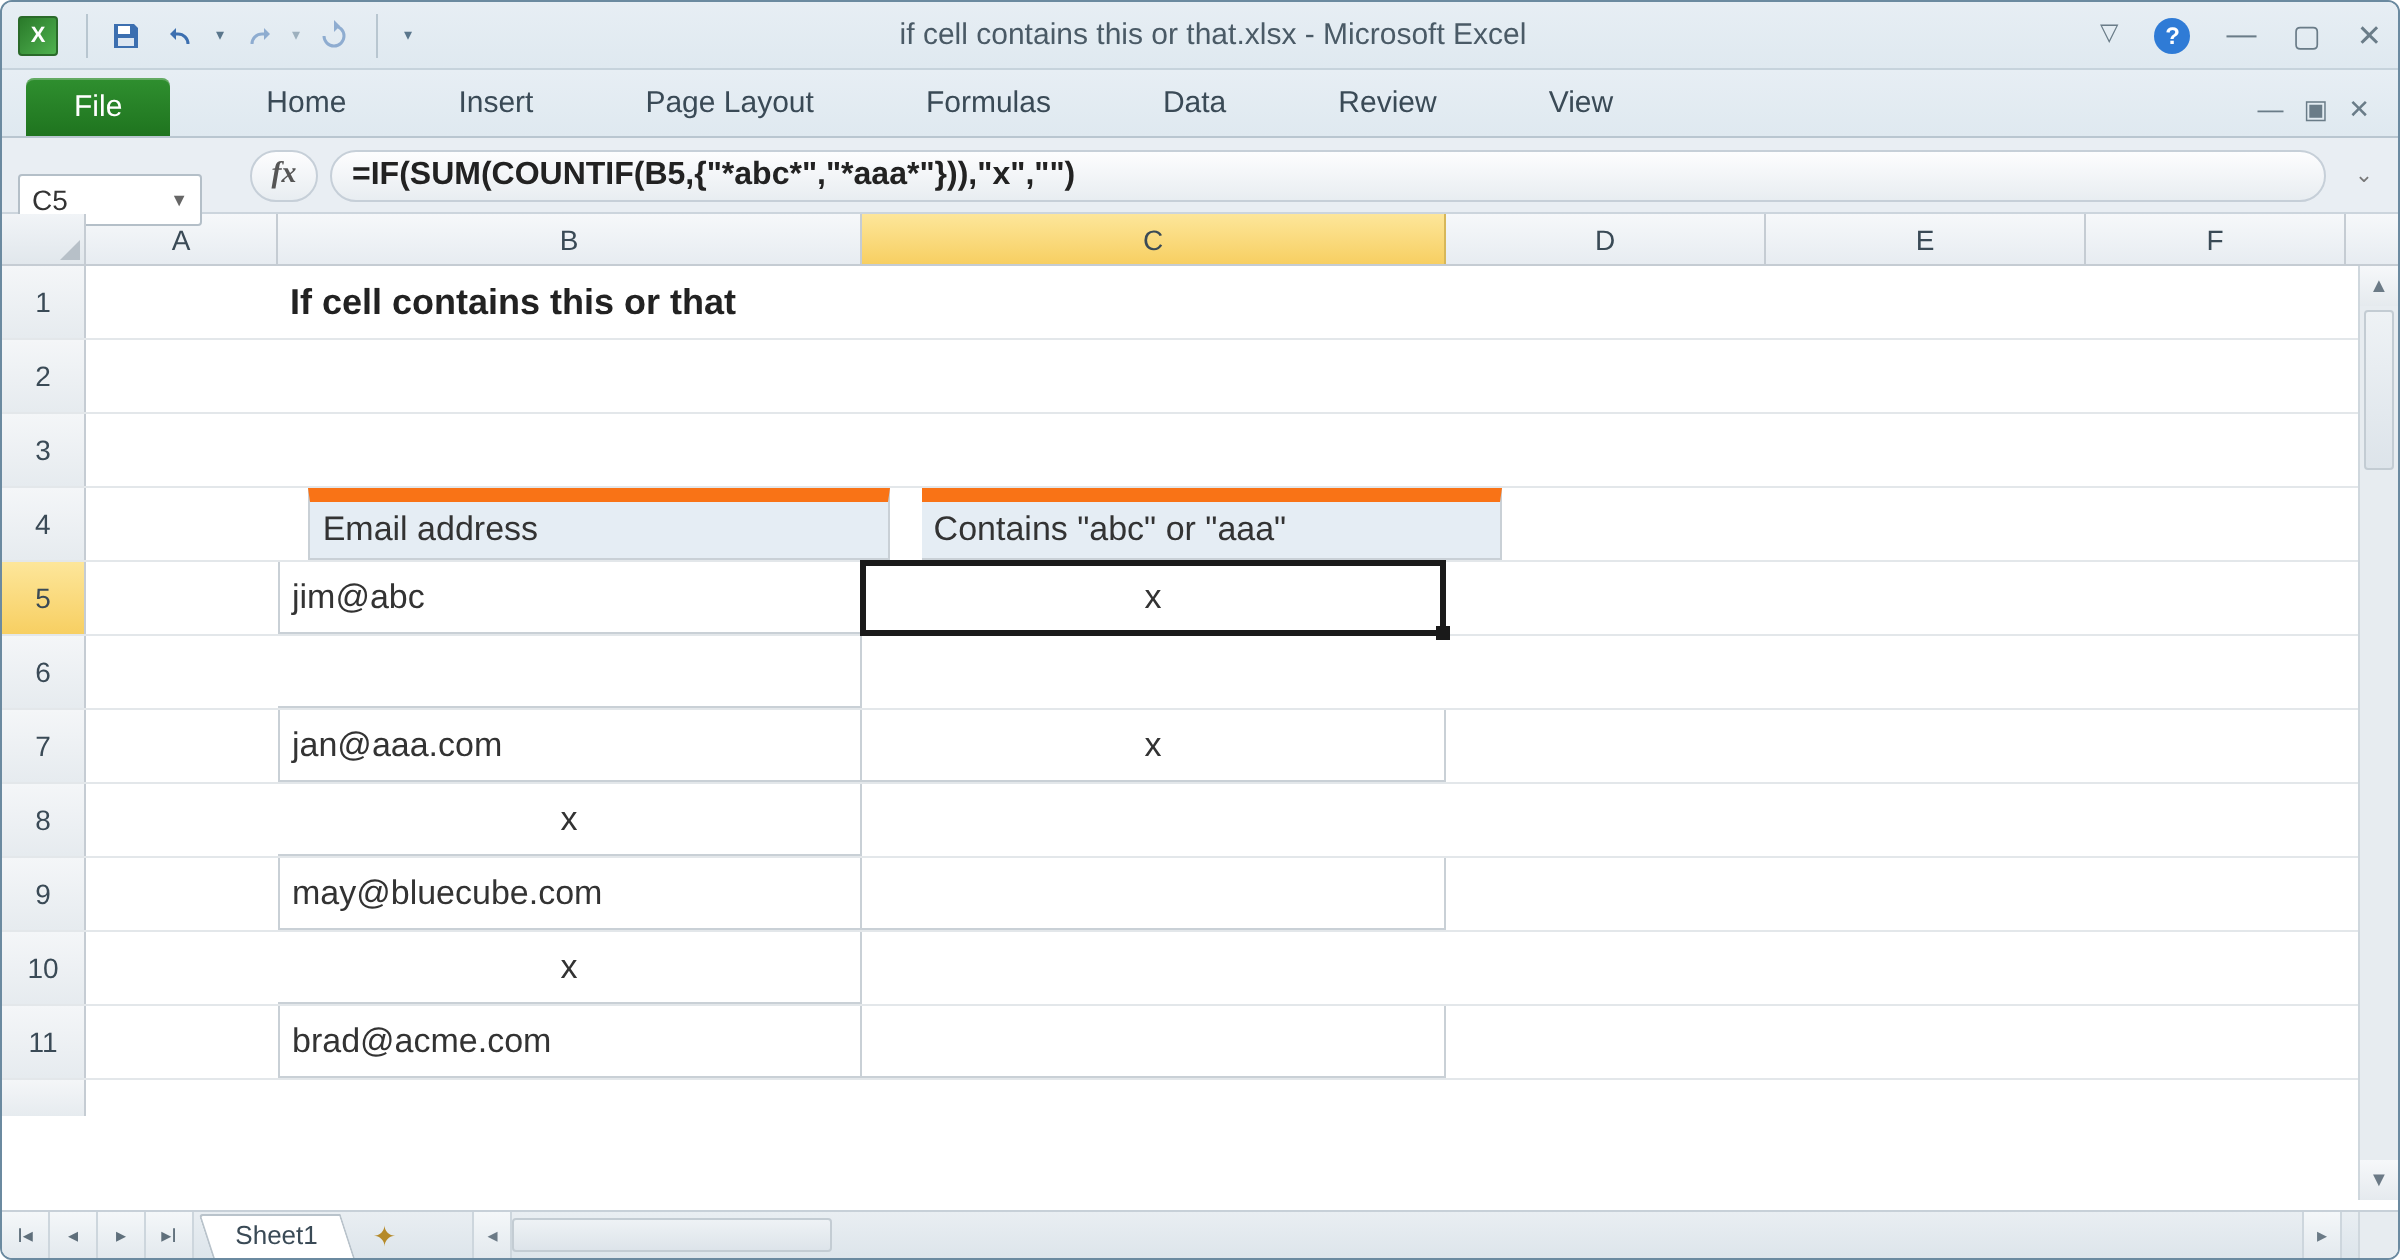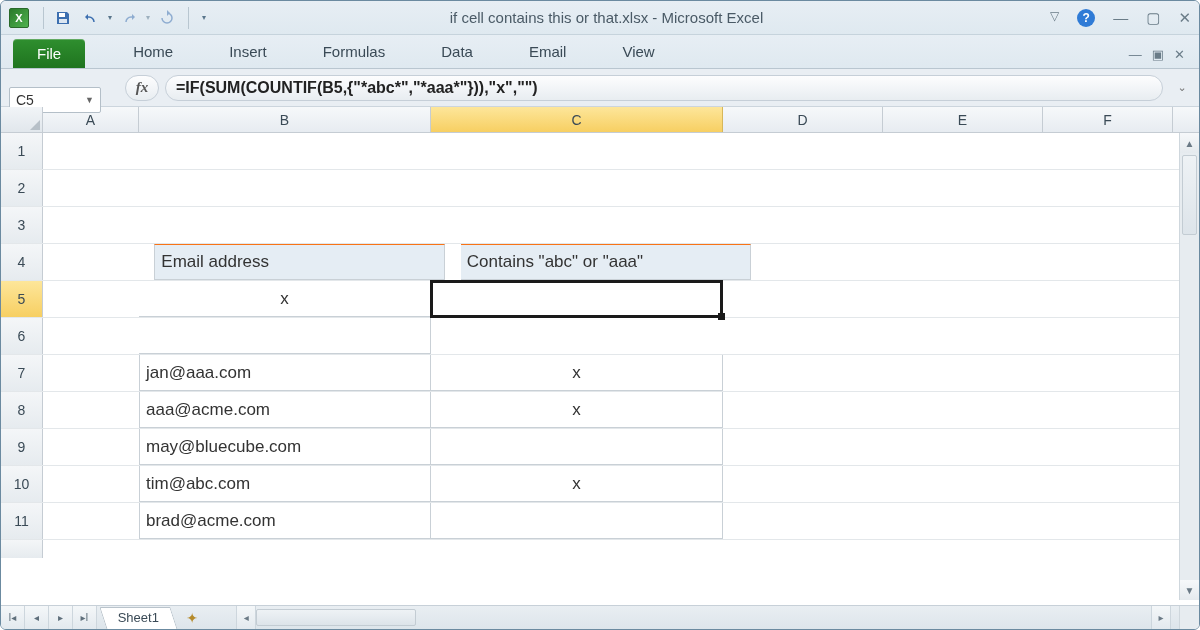--- a/index.html
+++ b/index.html
@@ -136,21 +136,21 @@
   .cell.A{width:96px;}
   .cell.B{width:292px;}
   .cell.C{width:292px;}
   .cell.D{width:160px;}
   .cell.E{width:160px;}
   .cell.F{width:130px;}
   .cell.center{justify-content:center;}
   .bold{font-weight:600;color:#222;}
   .subtle{color:#7a8793;}
   
-  .tb-top{border-top:1px solid #f97316;margin-left:16px;}
+  .tb-top{border-top:7px solid #f97316;margin-left:16px;}
   .tb-left{border-left:1px solid #c9d0d6;}
   .tb-right{border-right:1px solid #c9d0d6;}
   .tb-bottom{border-bottom:1px solid #c9d0d6;}
   .th-cell{background:#e5edf4;}
   
   .sel-box{
     position:absolute; border:3px solid #1a1a1a;
     pointer-events:none;
   }
   .sel-handle{position:absolute;right:-5px;bottom:-5px;width:7px;height:7px;background:#1a1a1a;}
@@ -229,23 +229,24 @@
     <span>—</span>
     <span>▢</span>
     <span>✕</span>
   </div>
 </div>
 
 <div class="ribbon">
   <div class="file-tab">File</div>
   <div class="tab">Home</div>
   <div class="tab">Insert</div>
+  <div class="tab">Page Layout</div>
   <div class="tab">Formulas</div>
   <div class="tab">Data</div>
-  <div class="tab">Email</div>
+  <div class="tab">Review</div>
   <div class="tab">View</div>
   <div class="ribbon-right">
     <span>—</span>
     <span>▣</span>
     <span>✕</span>
   </div>
 </div>
 
 <div class="formula-row">
   <div class="name-box">
@@ -273,20 +274,21 @@
   <div style="width:20px"></div>
   <div class="vsplit"></div>
 </div>
 
 <div class="grid">
   <div class="grid-rows">
 
     <div class="row">
       <div class="rowhdr">1</div>
       <div class="cell A"></div>
+      <div class="cell B bold" style="font-size:18px">If cell contains this or that</div>
       <div class="cell C"></div>
       <div class="cell D"></div>
       <div class="cell E"></div>
       <div class="cell F"></div>
     </div>
 
     <div class="row">
       <div class="rowhdr">2</div>
       <div class="cell A"></div>
     </div>
@@ -307,20 +309,21 @@
       <div class="cell B th-cell tb-top tb-left tb-right tb-bottom">Email address</div>
       <div class="cell C th-cell tb-top tb-right tb-bottom">Contains "abc" or "aaa"</div>
       <div class="cell D"></div>
       <div class="cell E"></div>
       <div class="cell F"></div>
     </div>
 
     <div class="row">
       <div class="rowhdr sel">5</div>
       <div class="cell A"></div>
+      <div class="cell B tb-left tb-right tb-bottom">jim@abc</div>
       <div class="cell C center tb-right tb-bottom">x</div>
       <div class="cell D"></div>
       <div class="cell E"></div>
       <div class="cell F"></div>
     </div>
 
     <div class="row">
       <div class="rowhdr">6</div>
       <div class="cell A"></div>
       <div class="cell C center tb-right tb-bottom"></div>
@@ -335,41 +338,39 @@
       <div class="cell B tb-left tb-right tb-bottom">jan@aaa.com</div>
       <div class="cell C center tb-right tb-bottom">x</div>
       <div class="cell D"></div>
       <div class="cell E"></div>
       <div class="cell F"></div>
     </div>
 
     <div class="row">
       <div class="rowhdr">8</div>
       <div class="cell A"></div>
-      <div class="cell B tb-left tb-right tb-bottom">aaa@acme.com</div>
       <div class="cell C center tb-right tb-bottom">x</div>
       <div class="cell D"></div>
       <div class="cell E"></div>
       <div class="cell F"></div>
     </div>
 
     <div class="row">
       <div class="rowhdr">9</div>
       <div class="cell A"></div>
       <div class="cell B tb-left tb-right tb-bottom">may@bluecube.com</div>
       <div class="cell C center tb-right tb-bottom"></div>
       <div class="cell D"></div>
       <div class="cell E"></div>
       <div class="cell F"></div>
     </div>
 
     <div class="row">
       <div class="rowhdr">10</div>
       <div class="cell A"></div>
-      <div class="cell B tb-left tb-right tb-bottom">tim@abc.com</div>
       <div class="cell C center tb-right tb-bottom">x</div>
       <div class="cell D"></div>
       <div class="cell E"></div>
       <div class="cell F"></div>
     </div>
 
     <div class="row">
       <div class="rowhdr">11</div>
       <div class="cell A"></div>
       <div class="cell B tb-left tb-right tb-bottom">brad@acme.com</div>

